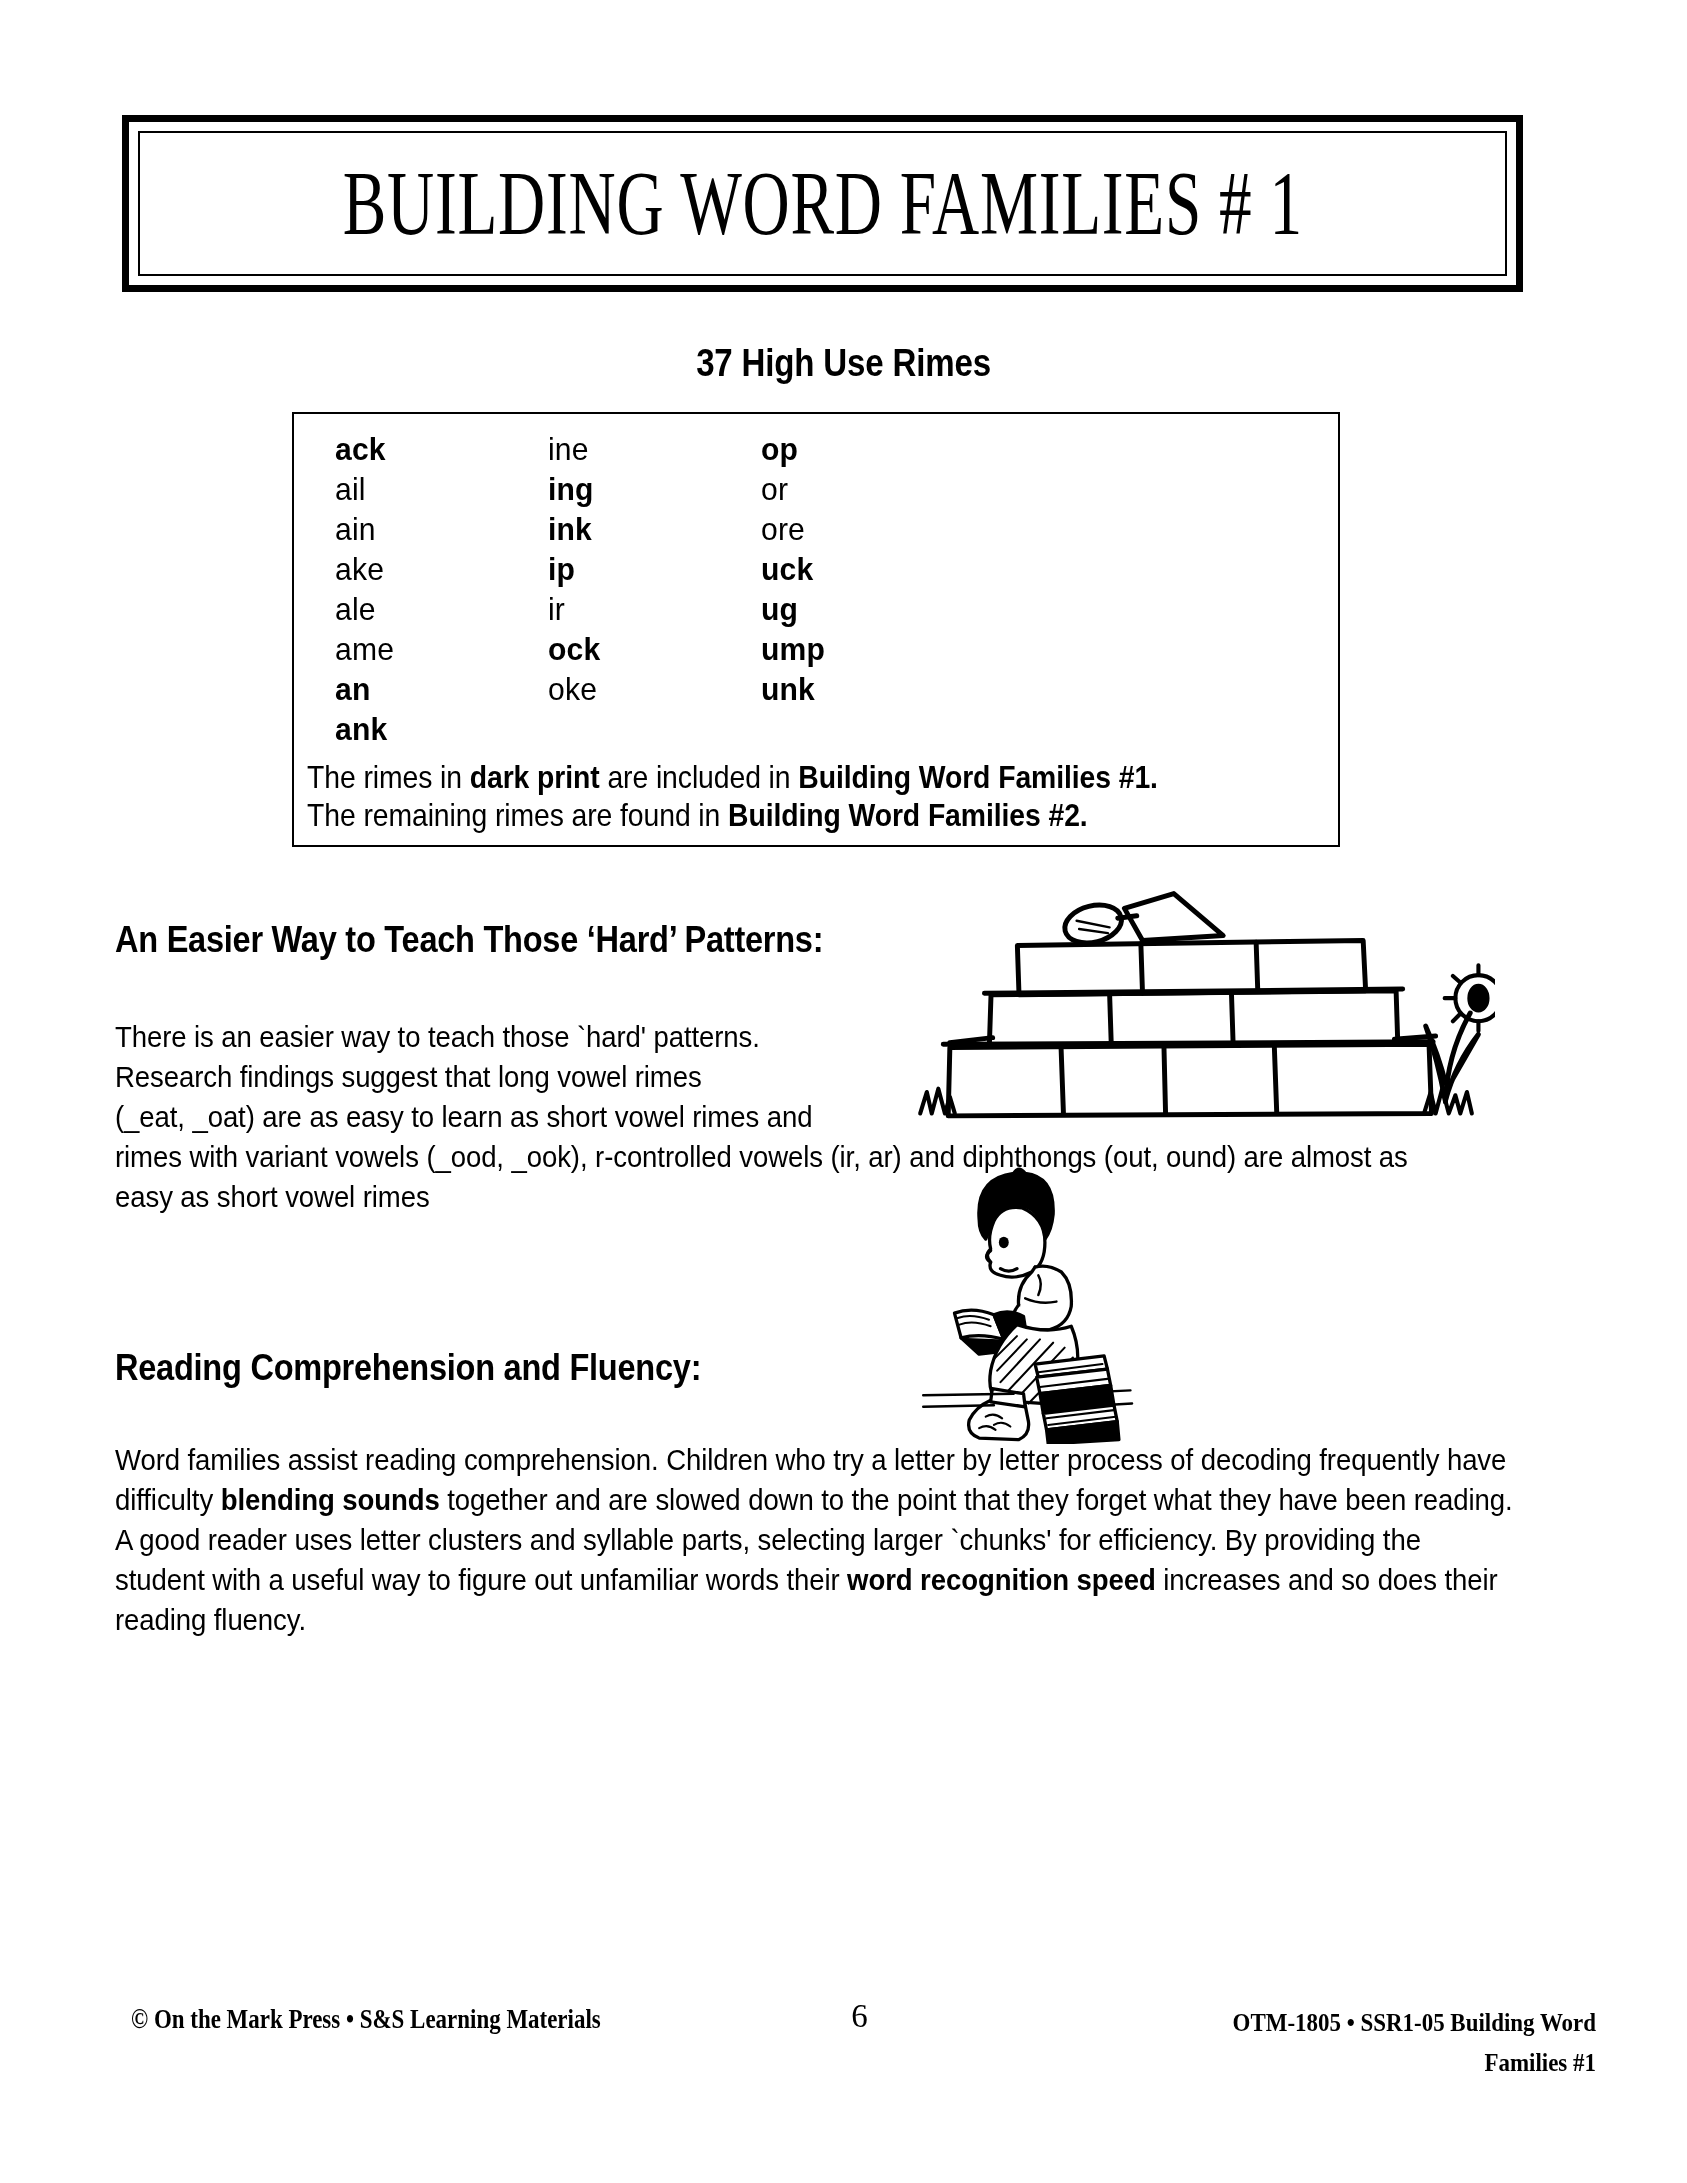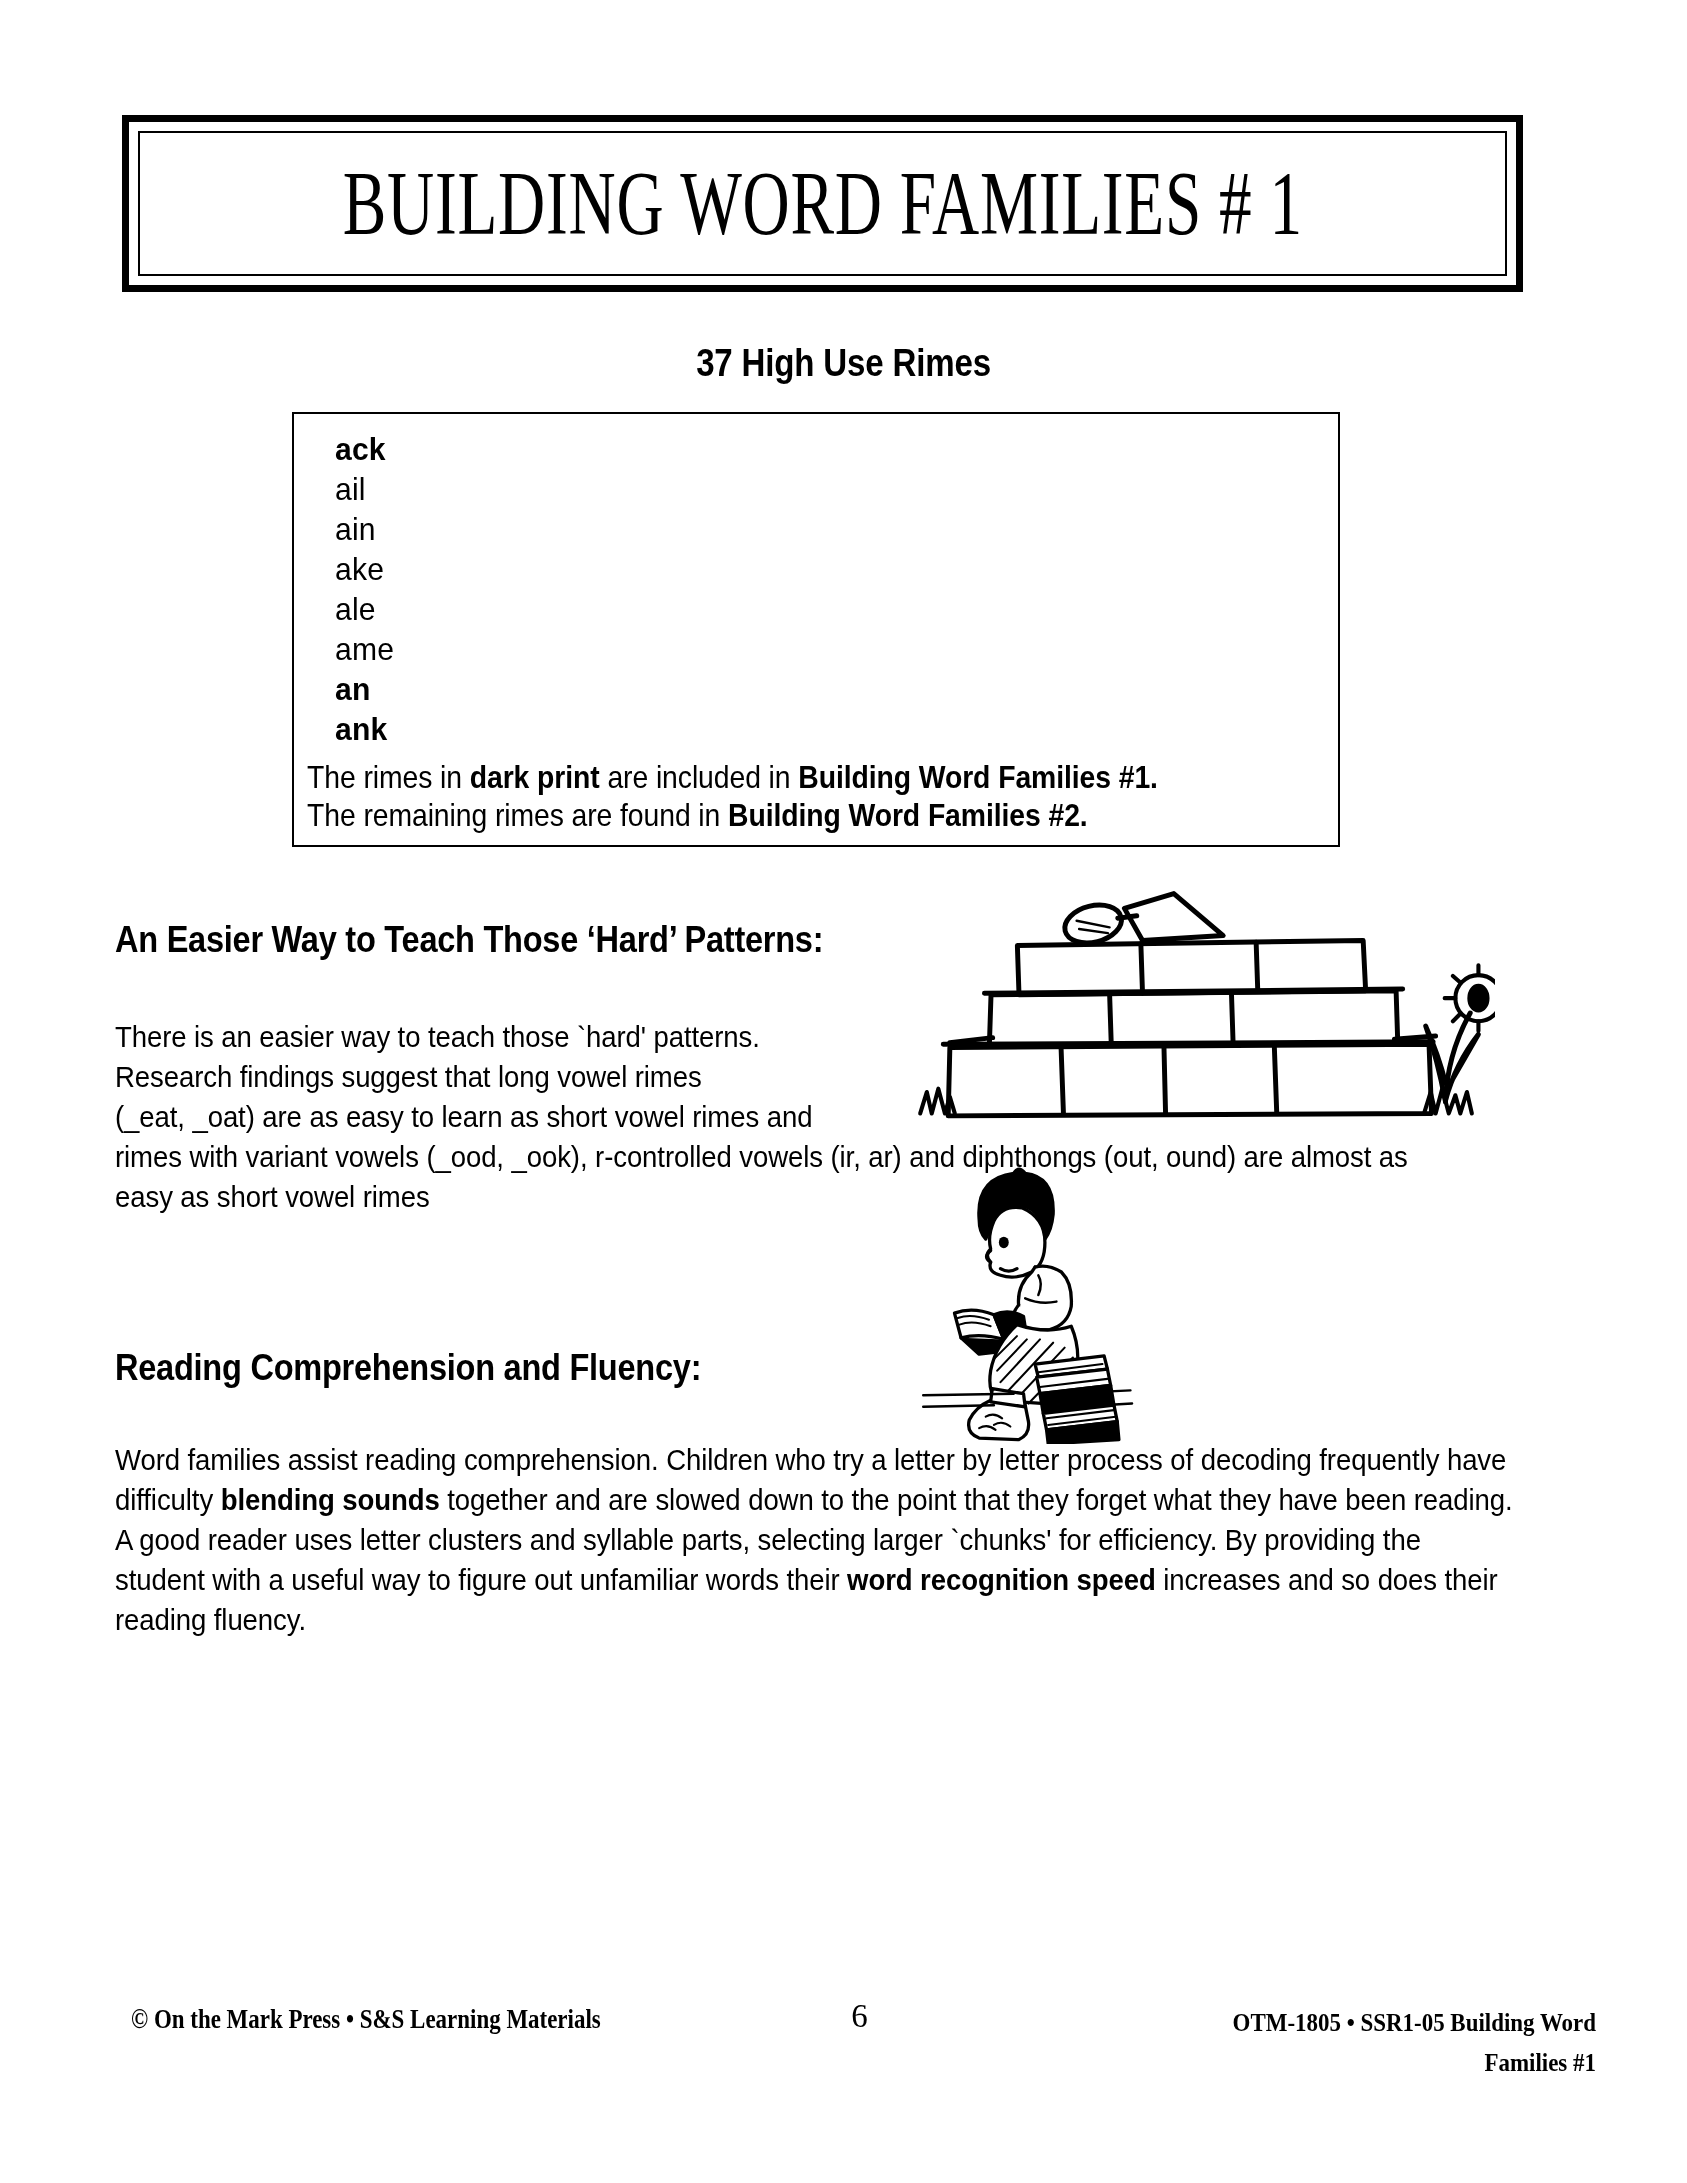--- a/index.html
+++ b/index.html
@@ -222,21 +222,39 @@
       <div class="rime-cell">ain</div>
       <div class="rime-cell">ake</div>
       <div class="rime-cell">ale</div>
       <div class="rime-cell">ame</div>
       <div class="rime-cell bold">an</div>
       <div class="rime-cell bold">ank</div>
     </div>
 
 
 
-
+    <div class="rime-col">
+      <div class="rime-cell">ine</div>
+      <div class="rime-cell bold">ing</div>
+      <div class="rime-cell bold">ink</div>
+      <div class="rime-cell bold">ip</div>
+      <div class="rime-cell">ir</div>
+      <div class="rime-cell bold">ock</div>
+      <div class="rime-cell">oke</div>
+    </div>
+
+    <div class="rime-col">
+      <div class="rime-cell bold">op</div>
+      <div class="rime-cell">or</div>
+      <div class="rime-cell">ore</div>
+      <div class="rime-cell bold">uck</div>
+      <div class="rime-cell bold">ug</div>
+      <div class="rime-cell bold">ump</div>
+      <div class="rime-cell bold">unk</div>
+    </div>
 
   </div>
 
   <div id="rimes-note">
     <div><span>The rimes in </span><b>dark print</b><span> are included in </span><b>Building Word Families #1.</b></div>
     <div><span>The remaining rimes are found in </span><b>Building Word Families #2.</b></div>
   </div>
 </div>
 
 <div id="heading-easier-way" class="section-heading">An Easier Way to Teach Those ‘Hard’ Patterns:</div>

